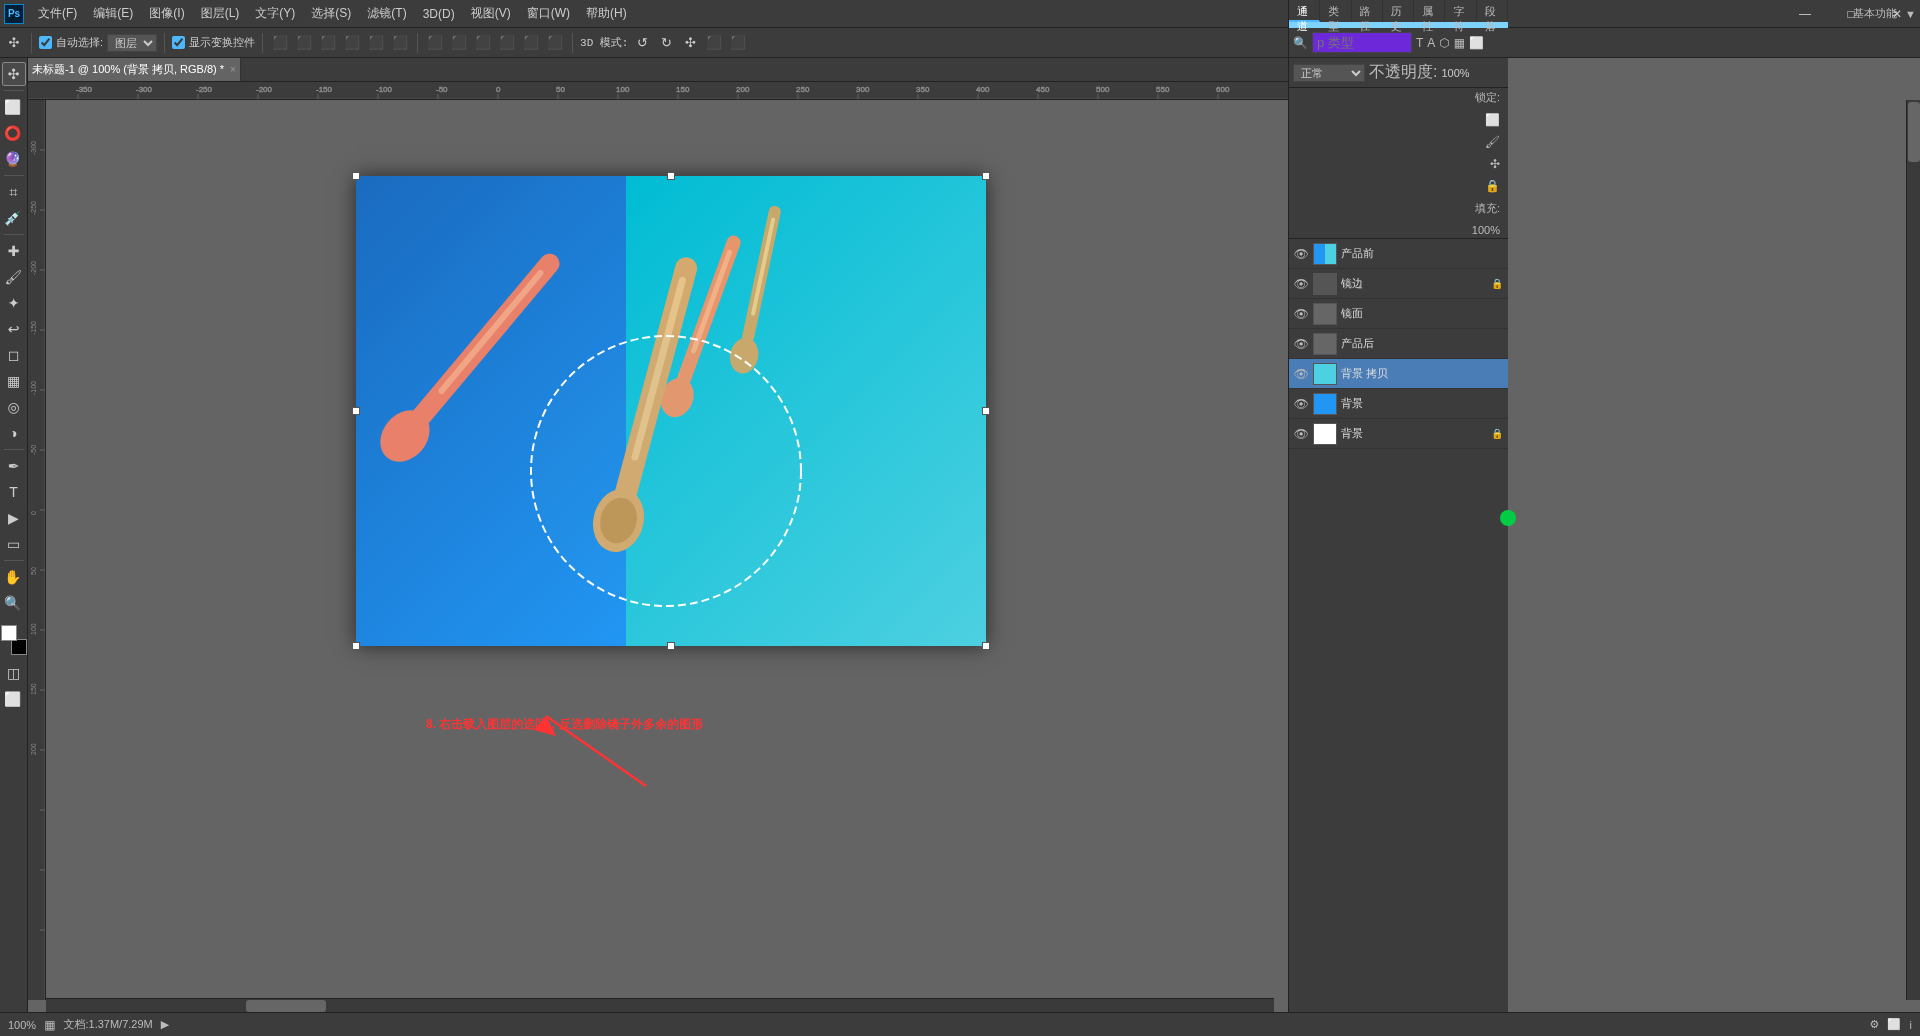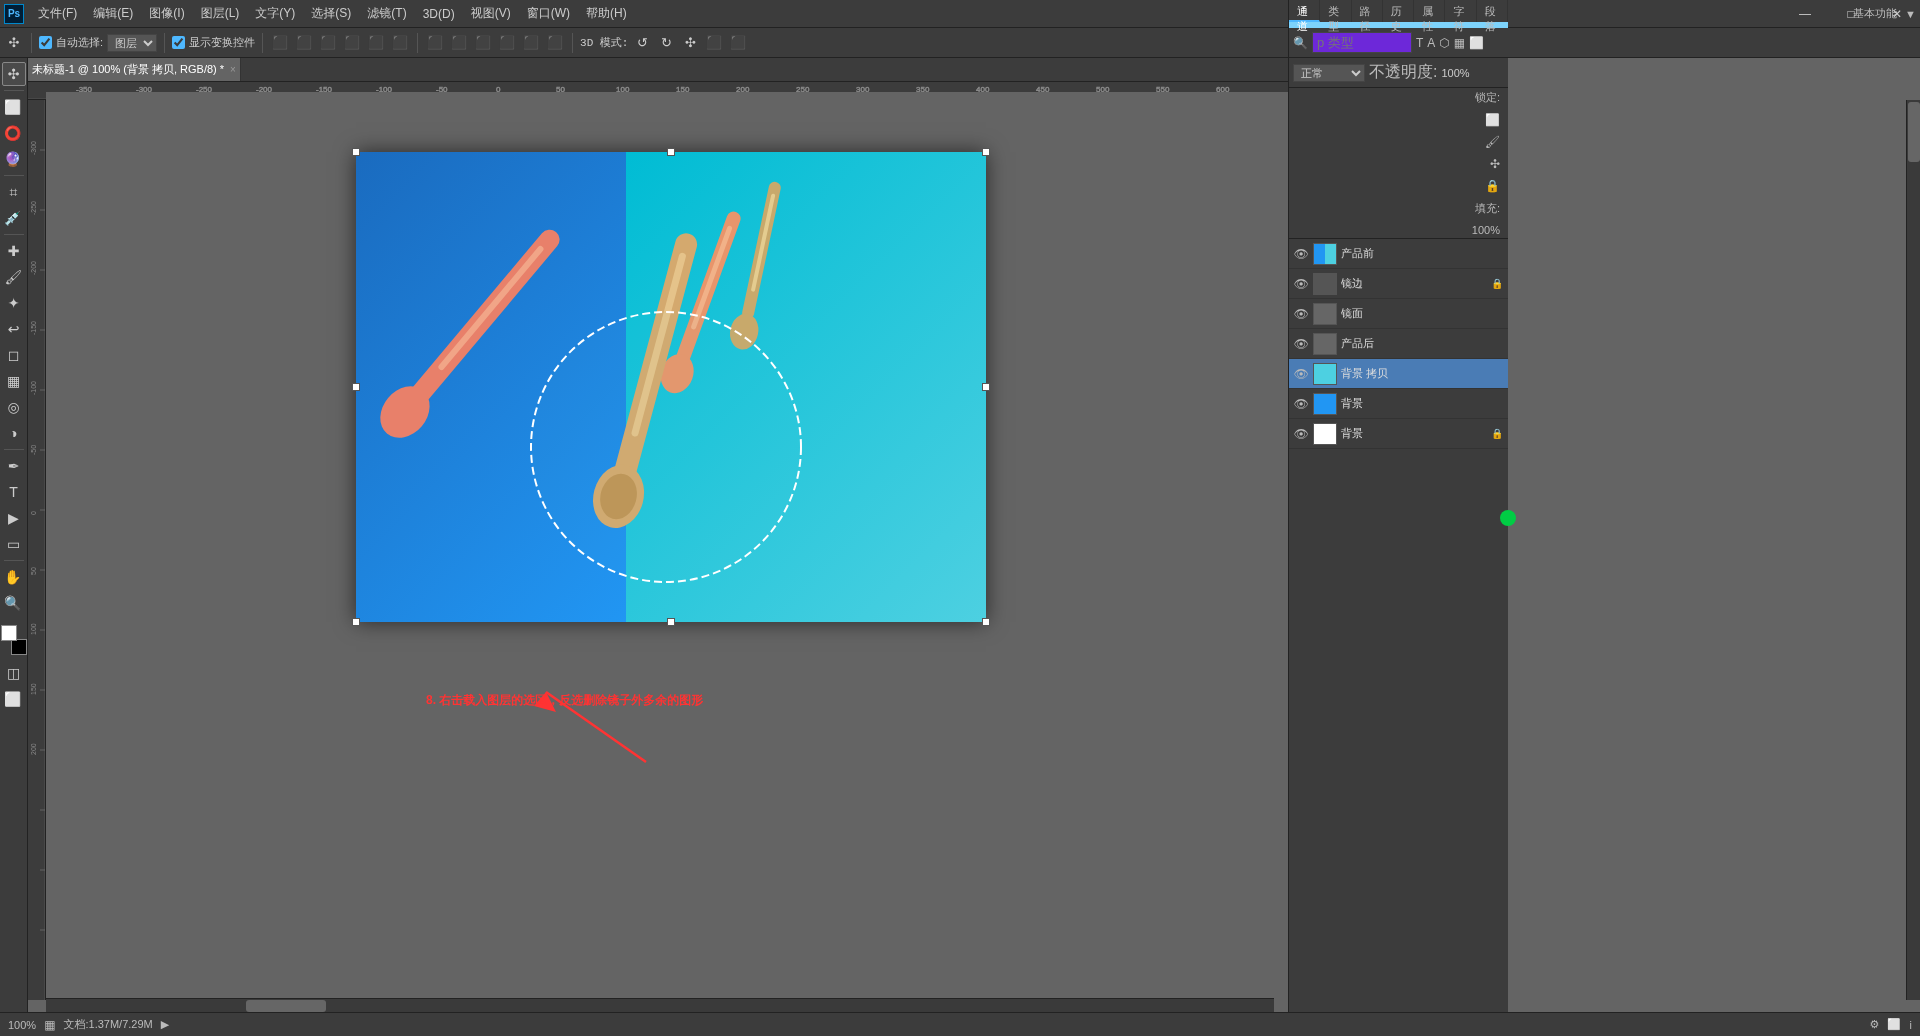--- a/index.html
+++ b/index.html
@@ -51,21 +51,21 @@
       background: #3c3c3c; border-bottom: 1px solid #222; overflow: hidden;
     }
     
     #ruler-v {
       position: absolute; top: 100px; left: 28px; width: 18px; height: 900px;
       background: #3c3c3c; border-right: 1px solid #222; overflow: hidden;
     }
 
     
     #canvas-area {
-      position: absolute; top: 92px; left: 46px; width: 1466px; height: 900px;
+      position: absolute; top: 116px; left: 46px; width: 1466px; height: 900px;
       background: #646464; overflow: hidden; text-align: center;
     }
 
     
     #ps-canvas {
       position: absolute; top: 60px; left: 310px; width: 630px; height: 470px;
       box-shadow: 0 0 20px rgba(0,0,0,0.6);
     }
 
     

